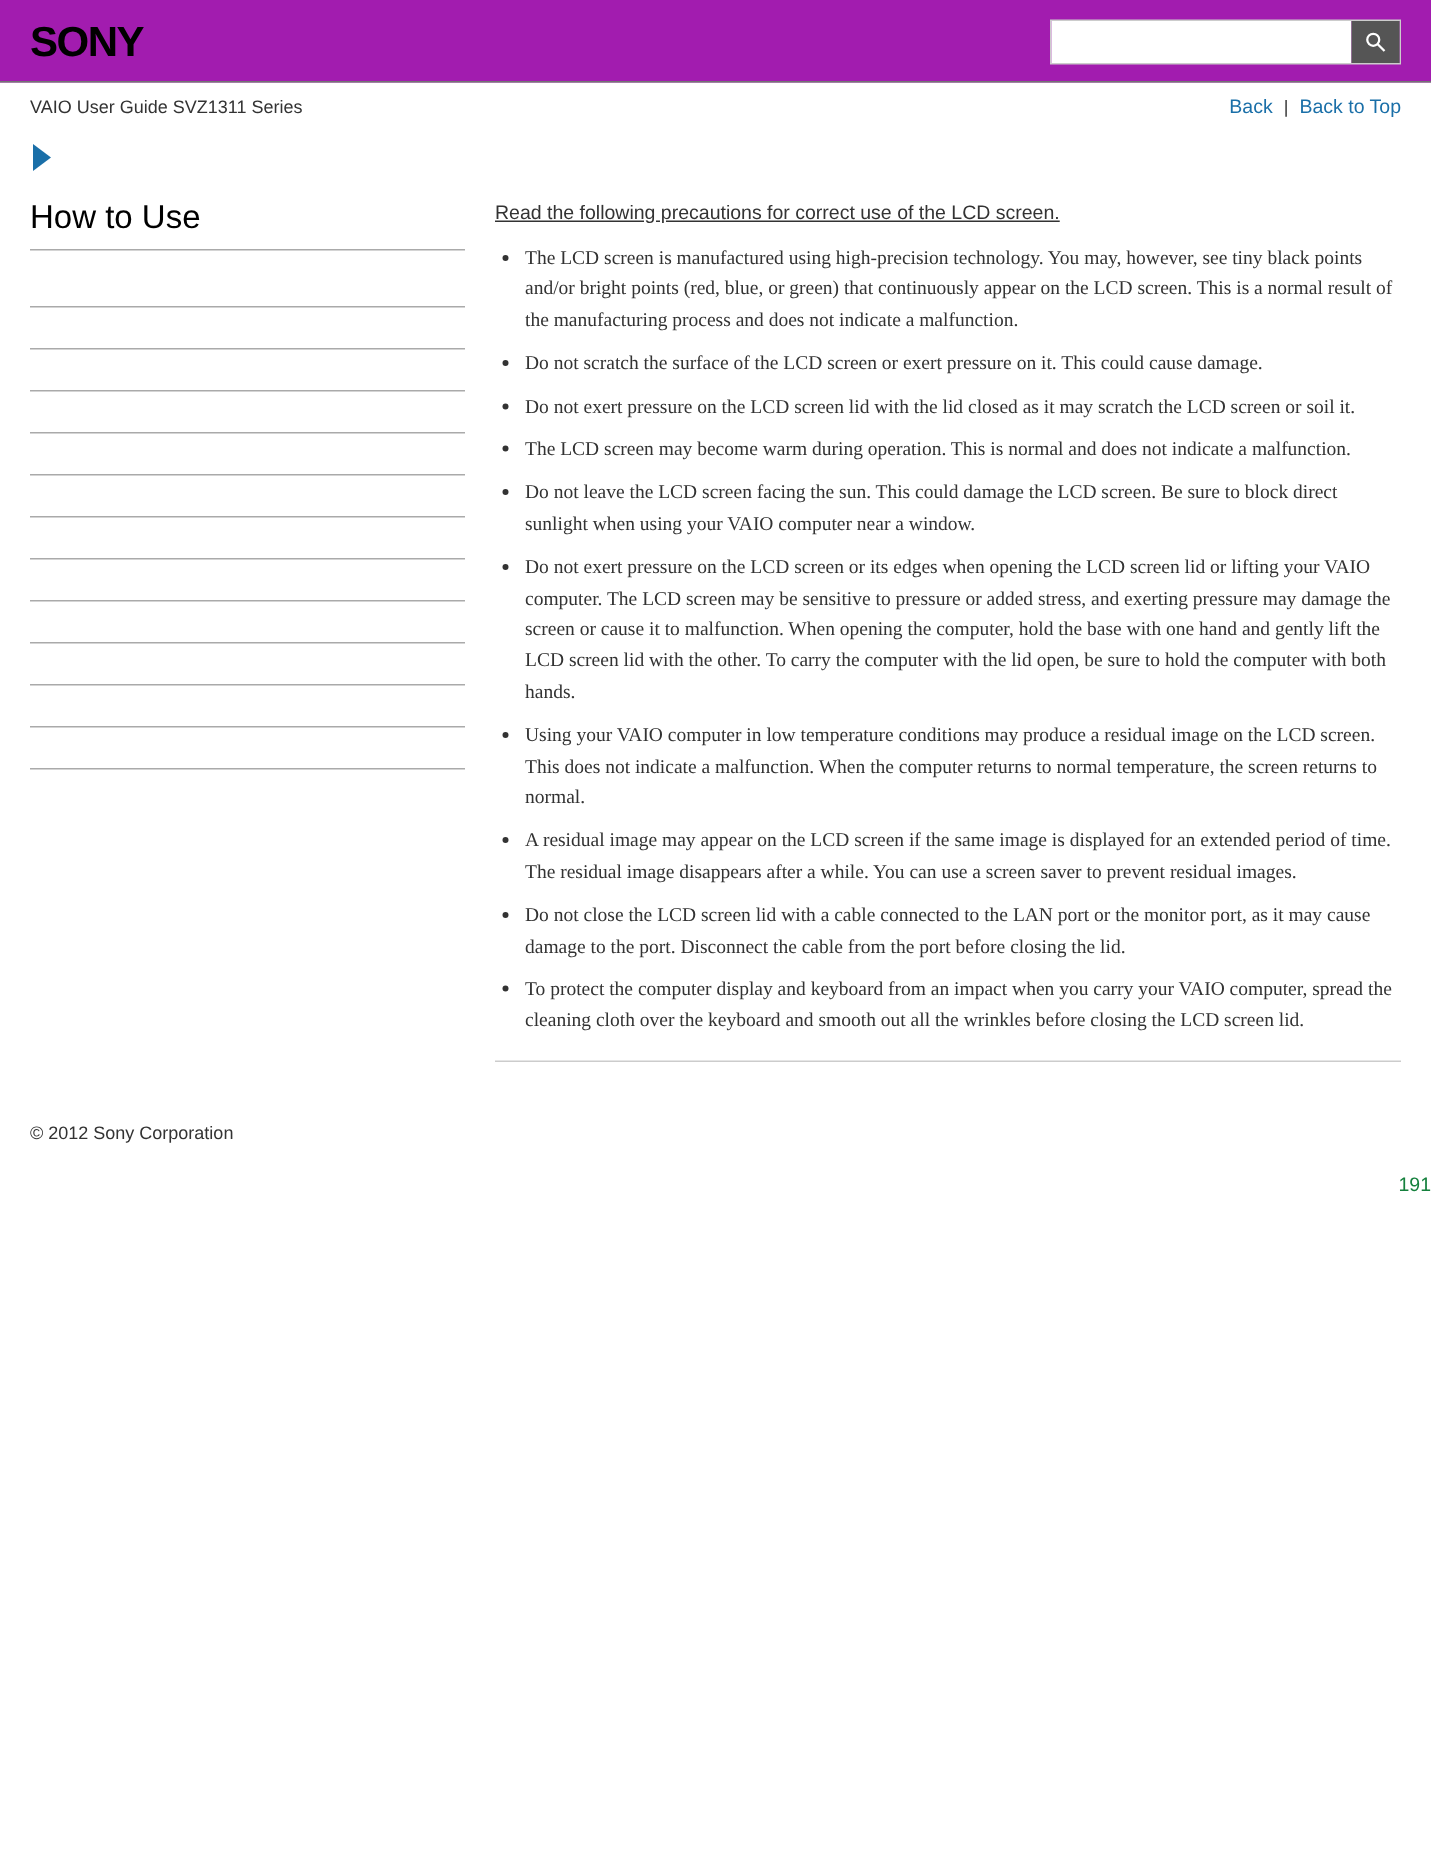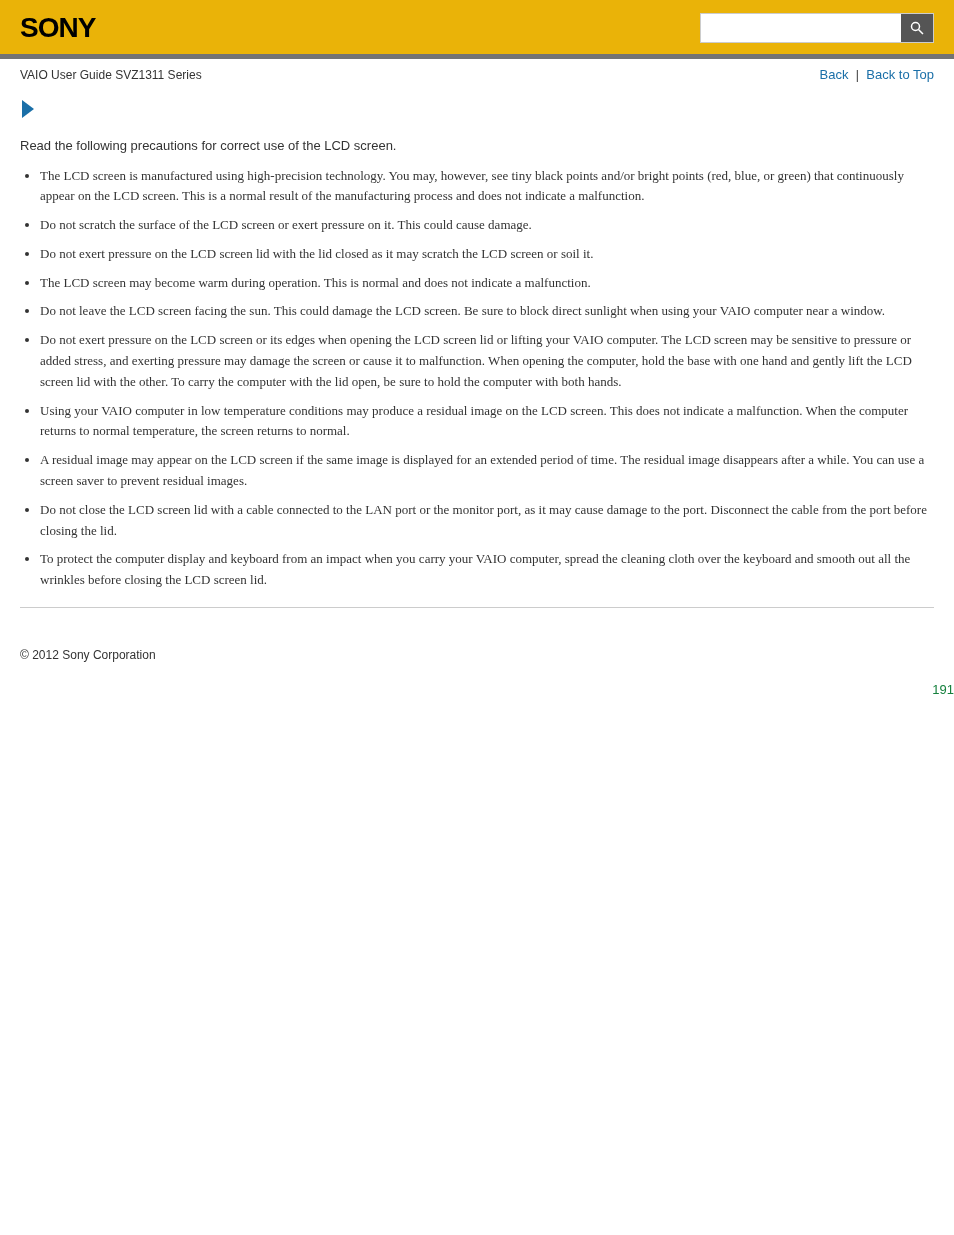--- a/index.html
+++ b/index.html
@@ -12,22 +12,22 @@
       width: 954px;
       min-height: 1235px;
     }
 
     
     .header {
       display: flex;
       align-items: center;
       justify-content: space-between;
       padding: 12px 20px 10px 20px;
-      border-bottom: 5px solid #737373;
-      background: #eab308;
+      border-bottom: 1px solid #737373;
+      background: #a21caf;
       gap: 16px;
     }
 
     .logo {
       font-size: 28px;
       font-weight: 900;
       letter-spacing: -1px;
       color: #000;
       font-family: Arial Black, Arial, sans-serif;
     }
@@ -127,20 +127,21 @@
     
     .content-area {
       flex: 1;
     }
 
     .content-intro {
       font-size: 13px;
       color: #333;
       margin-bottom: 10px;
       line-height: 1.5;
+      text-decoration: underline;
     }
 
     .content-list {
       list-style: disc;
       padding-left: 20px;
       margin-bottom: 10px;
       font-family: Liberation Serif, serif;
     }
 
     .content-list li {
@@ -195,20 +196,35 @@
     <a href="#">Back to Top</a>
   </div>
 </div>
 
 <div class="breadcrumb-area">
   <span class="chevron-icon"></span>
 </div>
 
 <div class="main-content">
 
+  <div class="sidebar">
+    <div class="sidebar-title">How to Use</div>
+    <div class="sidebar-item"></div>
+    <div class="sidebar-item"></div>
+    <div class="sidebar-item"></div>
+    <div class="sidebar-item"></div>
+    <div class="sidebar-item"></div>
+    <div class="sidebar-item"></div>
+    <div class="sidebar-item"></div>
+    <div class="sidebar-item"></div>
+    <div class="sidebar-item"></div>
+    <div class="sidebar-item"></div>
+    <div class="sidebar-item"></div>
+    <div class="sidebar-item"></div>
+  </div>
 
   <div class="content-area">
     <p class="content-intro">Read the following precautions for correct use of the LCD screen.</p>
     <ul class="content-list">
       <li>The LCD screen is manufactured using high-precision technology. You may, however, see tiny black points and/or bright points (red, blue, or green) that continuously appear on the LCD screen. This is a normal result of the manufacturing process and does not indicate a malfunction.</li>
       <li>Do not scratch the surface of the LCD screen or exert pressure on it. This could cause damage.</li>
       <li>Do not exert pressure on the LCD screen lid with the lid closed as it may scratch the LCD screen or soil it.</li>
       <li>The LCD screen may become warm during operation. This is normal and does not indicate a malfunction.</li>
       <li>Do not leave the LCD screen facing the sun. This could damage the LCD screen. Be sure to block direct sunlight when using your VAIO computer near a window.</li>
       <li>Do not exert pressure on the LCD screen or its edges when opening the LCD screen lid or lifting your VAIO computer. The LCD screen may be sensitive to pressure or added stress, and exerting pressure may damage the screen or cause it to malfunction. When opening the computer, hold the base with one hand and gently lift the LCD screen lid with the other. To carry the computer with the lid open, be sure to hold the computer with both hands.</li>

